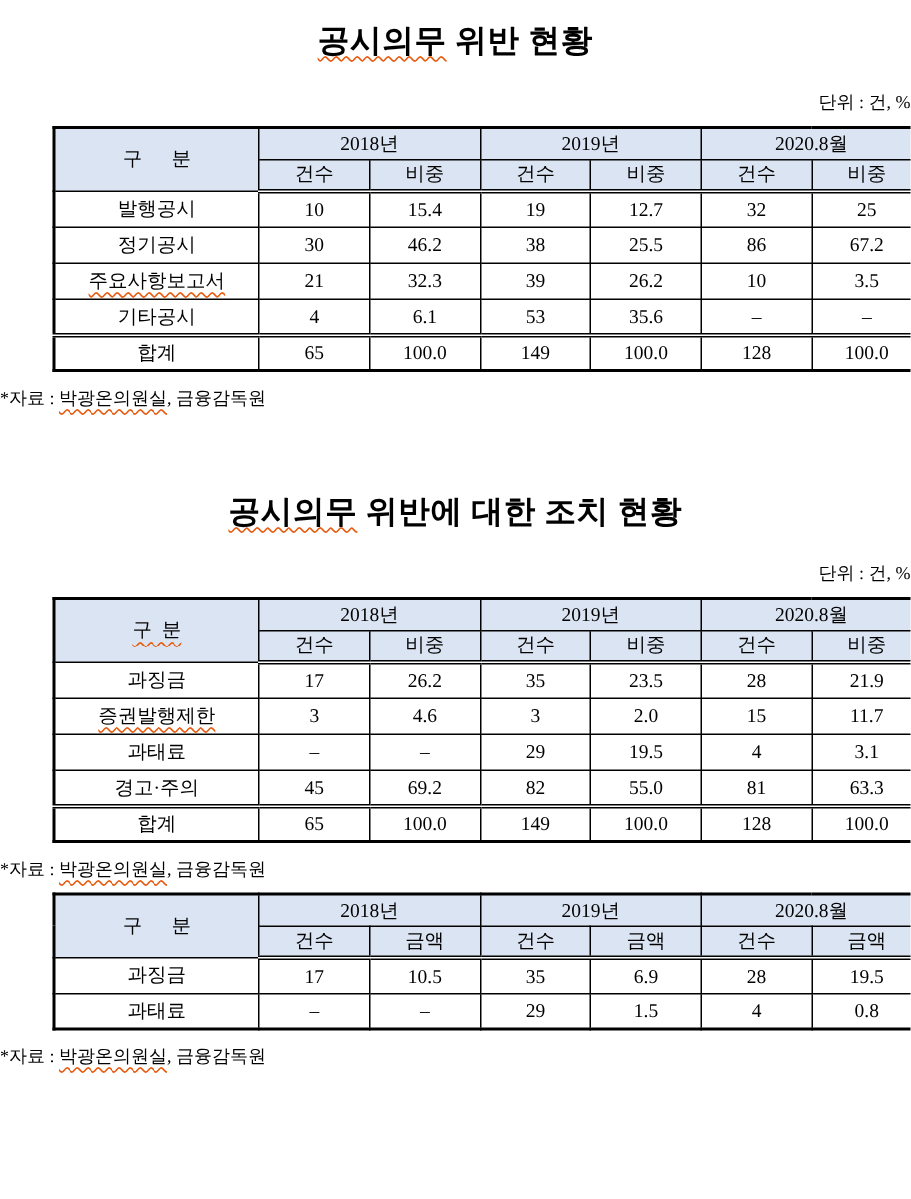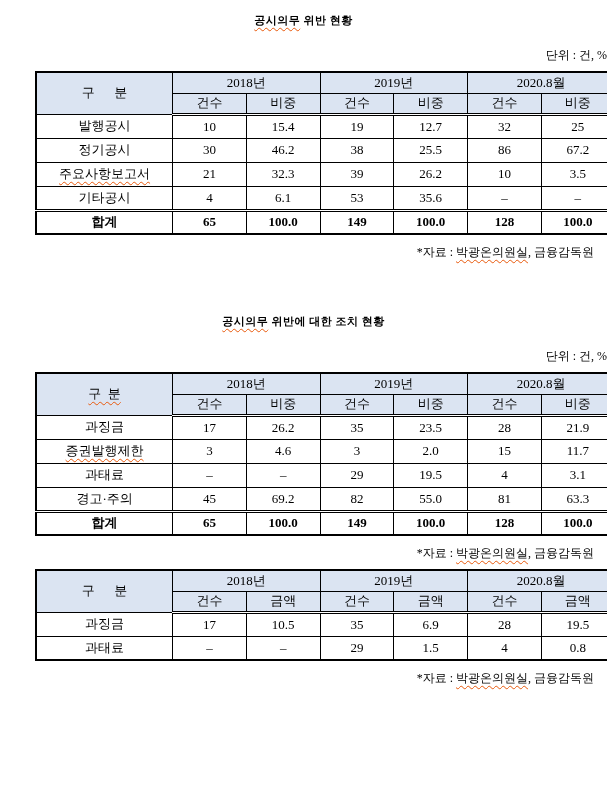--- a/index.html
+++ b/index.html
@@ -7,21 +7,21 @@
   body {
     width: 607px;
     height: 799px;
     font-family: "Liberation Serif", "DejaVu Serif", serif;
     color: #000000;
     overflow: hidden;
   }
   .section { width: 607px; }
   .title {
     text-align: center;
-    font-size: 11px;
+    font-size: 21px;
     font-weight: bold;
     letter-spacing: 0.5px;
   }
   .sec1 .title { margin-top: 13px; }
   .sec2 .title { margin-top: 53px; }
   .sec3 .title { margin-top: 47px; }
   .unit {
     text-align: right;
     font-size: 12px;
     margin-top: 19px;
@@ -49,27 +49,25 @@
     text-align: center;
     font-weight: normal;
     padding: 0 2px;
   }
   thead th {
     background: #dbe4f2;
     height: 21px;
   }
   thead tr.subhead th { border-bottom: 3px double #000000; }
   tbody td { height: 24px; }
-  tr.total td { border-top: 3px double #000000; font-weight: bold; }
+  tr.total td { border-top: 3px double #000000; }
   .source {
-    text-align: right;
     font-size: 12px;
     padding-right: 13px;
     margin-top: 9px;
-    padding-left: 20px;
   }
 </style>
 </head>
 <body>
 
 <div class="section sec1">
   <div class="title"><span class="squiggle">공시의무</span><span> 위반 현황</span></div>
   <div class="unit"><span>단위 : 건, %</span><span class="squiggle"></span></div>
   <table>
     <colgroup>

